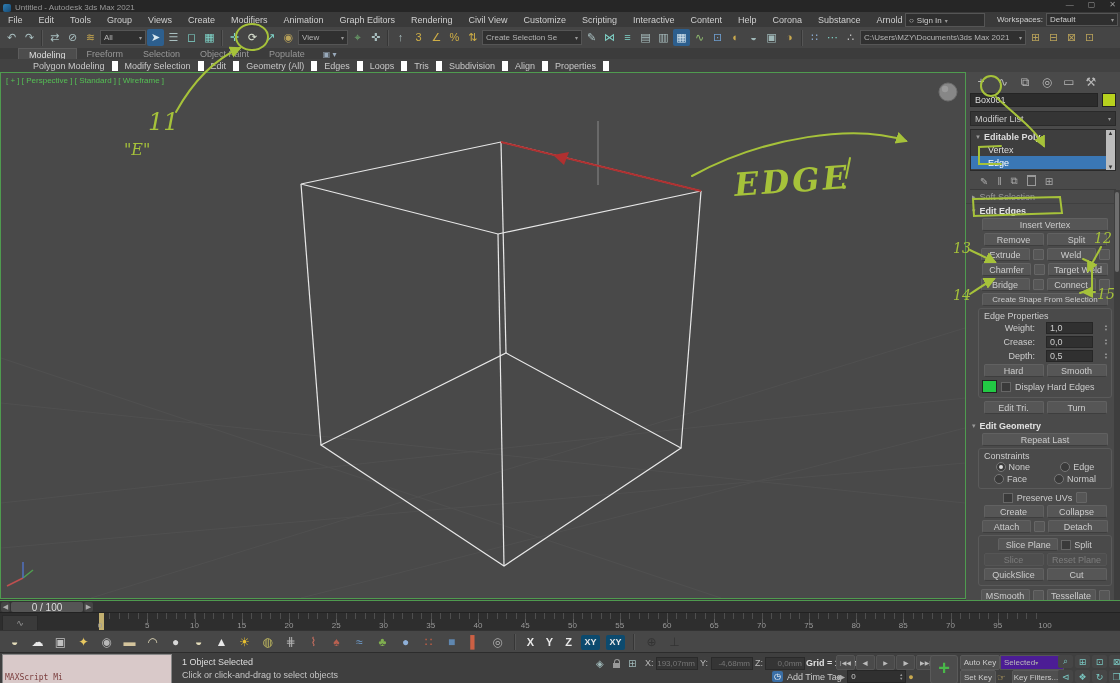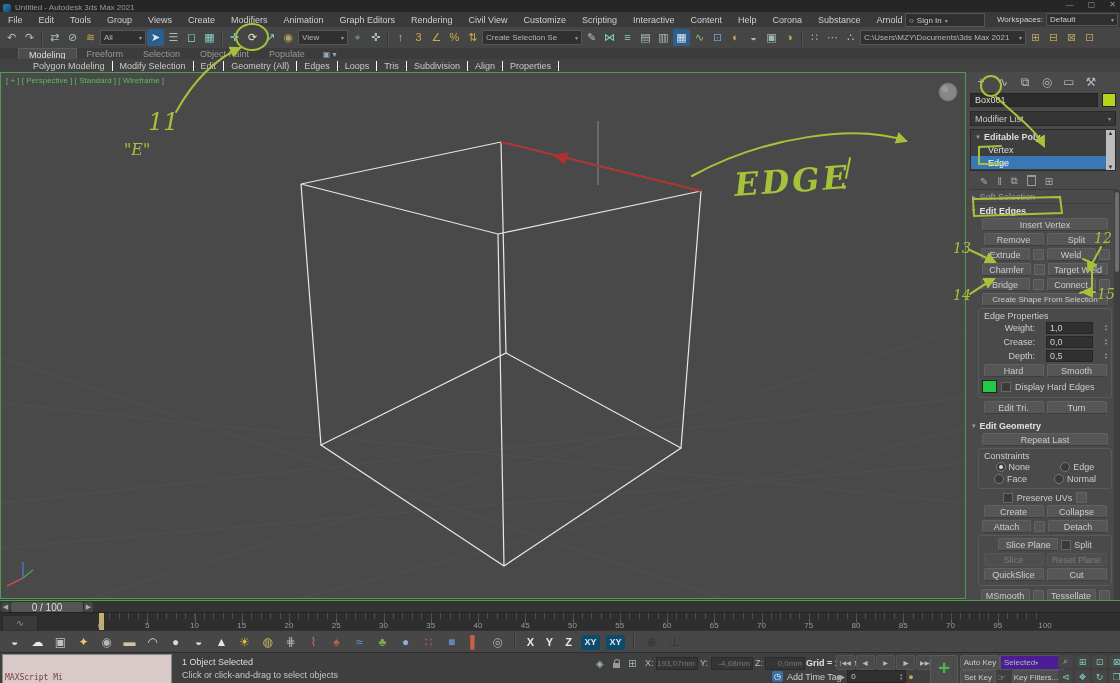--- a/index.html
+++ b/index.html
@@ -33,21 +33,21 @@
          display:flex;align-items:center;justify-content:space-between;padding:0 3px;gap:2px;}
   .caret{font-size:6px;color:#999;}
   
   #ribbontabs{position:absolute;left:0;top:48px;width:1120px;height:11px;background:#3c3c3c;
               display:flex;align-items:flex-end;gap:2px;padding-left:18px;font-size:9px;color:#989898;}
   #ribbontabs .rtab{padding:0 10px;height:11px;display:flex;align-items:center;}
   #ribbontabs .rtab.active{background:#4d4d4d;border:1px solid #5c5c5c;border-bottom:none;color:#ddd;}
   #ribbonrow{position:absolute;left:0;top:59px;width:1120px;height:13px;background:#424242;
              display:flex;align-items:center;gap:2px;padding-left:26px;font-size:9px;color:#c8c8c8;
              border-bottom:1px solid #303030;}
-  #ribbonrow .ritem{padding:0 7px;border-right:1px solid #ffffff;}
+  #ribbonrow .ritem{padding:0 7px;border-right:6px solid #ffffff;}
   #ribbon-media{margin-left:6px;color:#9ab;font-size:8px;}
   
   #viewport{position:absolute;left:1px;top:73px;width:964px;height:525px;background:#494949;
             outline:1px solid #4f9b4f;}
   #vplabel{position:absolute;left:5px;top:3px;font-size:8px;color:#54c054;letter-spacing:0;z-index:5;}
   #vpsvg{position:absolute;left:0;top:0;}
   
   #cmdpanel{position:absolute;left:966px;top:72px;width:154px;height:528px;background:#4a4a4a;font-size:9px;}
   #cmdtabs{display:flex;align-items:center;gap:8px;height:20px;padding-left:8px;color:#b8b8b8;font-size:12px;}
   #cmdtabs span{width:14px;text-align:center;}

